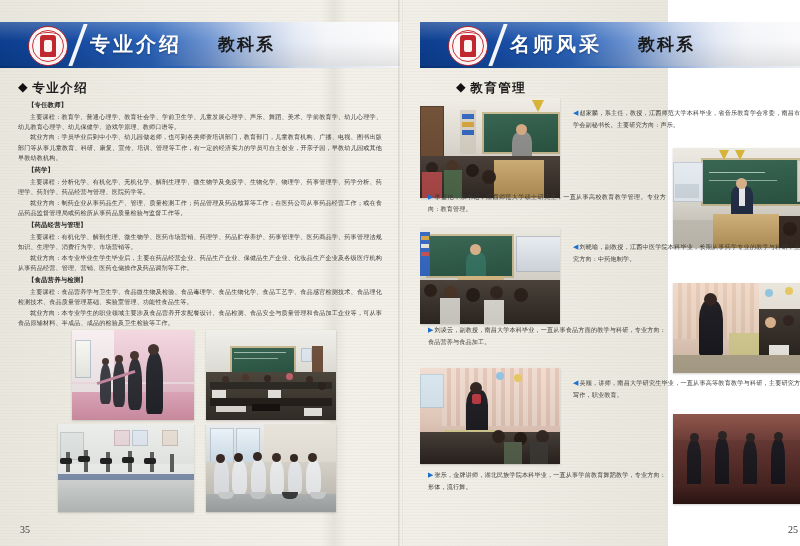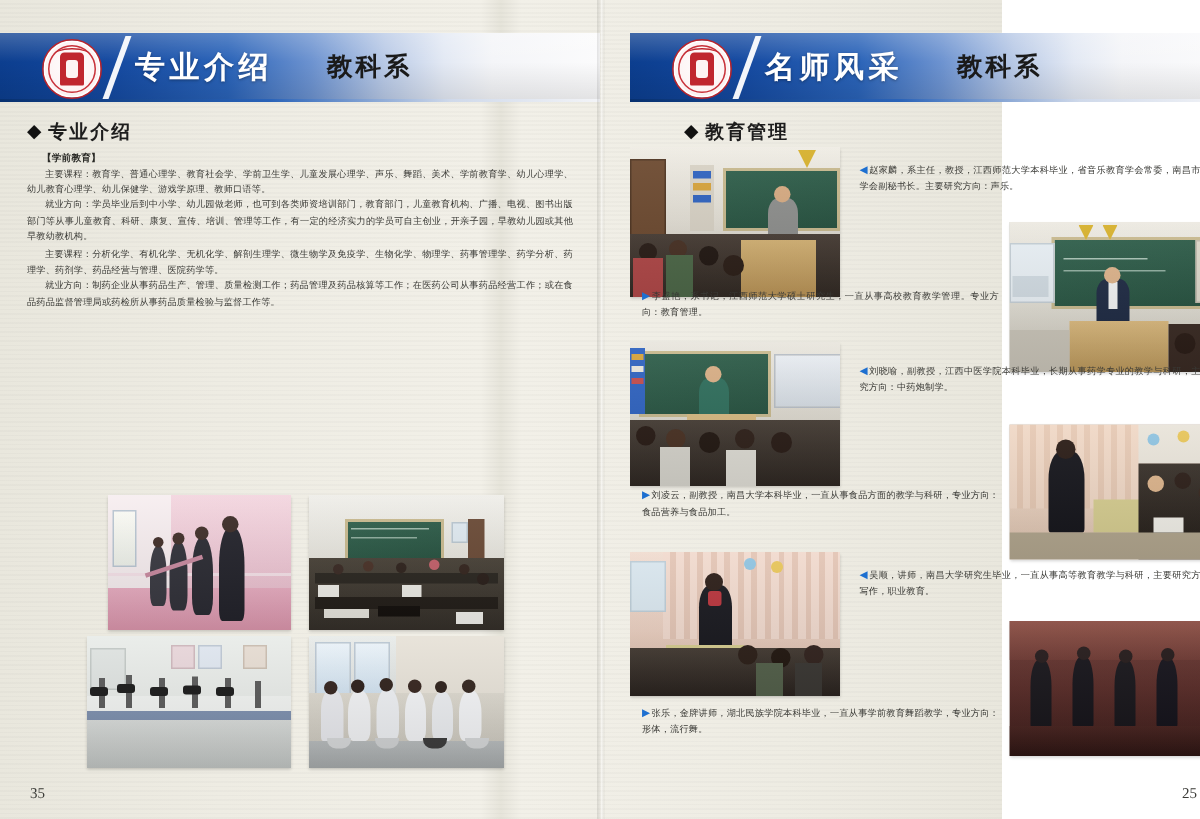--- a/index.html
+++ b/index.html
@@ -105,31 +105,42 @@
       <div class="banner-dept">教科系</div>
     </div>
 
     <div class="sec-head" style="left:18px;top:80px;">
       <span class="dia">◆</span><span>专业介绍</span>
     </div>
 
     <div class="txtcol" style="left:18px;top:100px;width:364px;">
 
       <div class="grp">
-        <div class="grp-title">【学前教育】</div>
+        <div class="grp-title">【专任教师】</div>
         <p>主要课程：教育学、普通心理学、教育社会学、学前卫生学、儿童发展心理学、声乐、舞蹈、美术、学前教育学、幼儿心理学、幼儿教育心理学、幼儿保健学、游戏学原理、教师口语等。</p>
         <p>就业方向：学员毕业后到中小学、幼儿园做老师，也可到各类师资培训部门，教育部门，儿童教育机构、广播、电视、图书出版部门等从事儿童教育、科研、康复、宣传、培训、管理等工作，有一定的经济实力的学员可自主创业，开亲子园，早教幼儿园或其他早教幼教机构。</p>
       </div>
 
       <div class="grp">
+        <div class="grp-title">【药学】</div>
         <p>主要课程：分析化学、有机化学、无机化学、解剖生理学、微生物学及免疫学、生物化学、物理学、药事管理学、药学分析、药理学、药剂学、药品经营与管理、医院药学等。</p>
         <p>就业方向：制药企业从事药品生产、管理、质量检测工作；药品管理及药品核算等工作；在医药公司从事药品经营工作；或在食品药品监督管理局或药检所从事药品质量检验与监督工作等。</p>
       </div>
 
-
+      <div class="grp">
+        <div class="grp-title">【药品经营与管理】</div>
+        <p>主要课程：有机化学、解剖生理、微生物学、医药市场营销、药理学、药品贮存养护、药事管理学、医药商品学、药事管理法规知识、生理学、消费行为学、市场营销等。</p>
+        <p>就业方向：本专业毕业生学生毕业后，主要在药品经营企业、药品生产企业、保健品生产企业、化妆品生产企业及各级医疗机构从事药品经营、管理、营销、医药仓储操作及药品调剂等工作。</p>
+      </div>
+
+      <div class="grp">
+        <div class="grp-title">【食品营养与检测】</div>
+        <p>主要课程：食品营养学与卫生学、食品微生物及检验、食品毒理学、食品生物化学、食品工艺学、食品感官检测技术、食品理化检测技术、食品质量管理基础、实验室管理、功能性食品生等。</p>
+        <p>就业方向：本专业学生的职业领域主要涉及食品营养开发配餐设计、食品检测、食品安全与质量管理和食品加工企业等，可从事食品原辅材料、半成品、成品的检验及卫生检验等工作。</p>
+      </div>
     </div>
 
     <div class="ph" style="left:72px;top:330px;width:122px;height:90px;">
       <div class="sky" style="background:linear-gradient(180deg,#f3d6df 0%,#efc9d6 45%,#e8b9ca 100%);"></div>
       <div class="wall" style="left:0;top:0;width:42px;height:62px;background:#f7eef0;"></div>
       <div class="win" style="left:3px;top:10px;width:14px;height:36px;background:linear-gradient(180deg,#fbfbf5,#ecefe8);"></div>
       <div class="floor" style="left:0;top:62px;width:122px;height:28px;background:linear-gradient(180deg,#e9aec2,#dd97ae);"></div>
       <div style="position:absolute;left:0;top:52px;width:122px;height:2px;background:#f6e2e9;"></div>
       <div class="person" style="left:74px;top:22px;width:17px;height:62px;background:#23232b;border-radius:40% 40% 12% 12%;"></div>
       <div class="head" style="left:76px;top:14px;width:11px;height:11px;background:#3b2b26;"></div>

